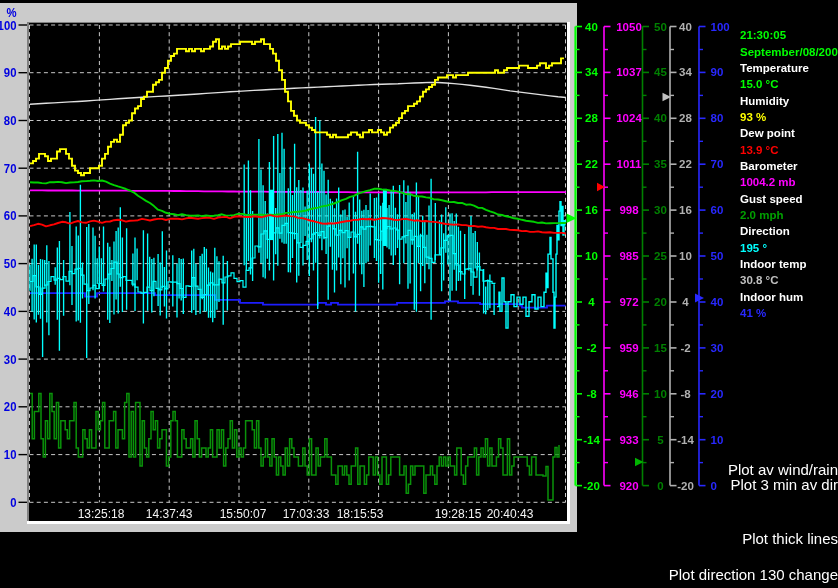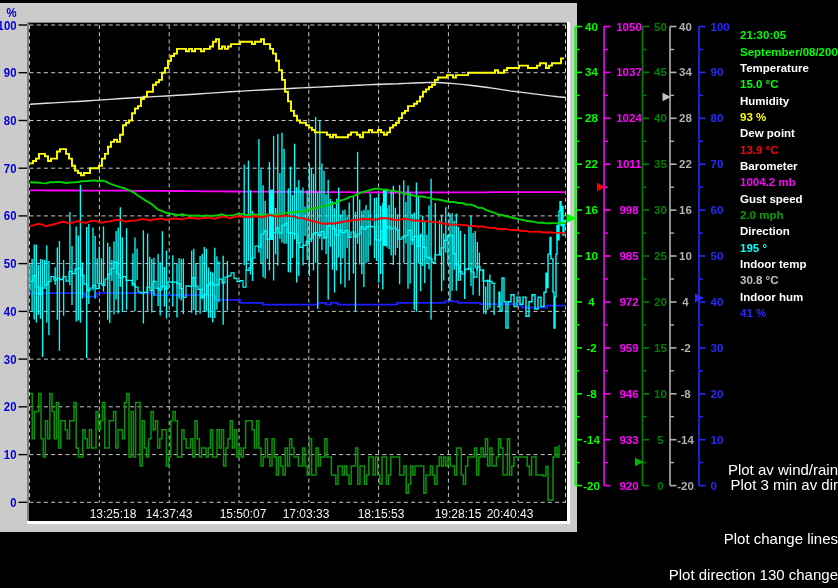--- a/index.html
+++ b/index.html
@@ -252,25 +252,25 @@
 <div class="yl" style="top:66.2px">90</div>
 <div class="yl" style="top:114.0px">80</div>
 <div class="yl" style="top:161.7px">70</div>
 <div class="yl" style="top:209.4px">60</div>
 <div class="yl" style="top:257.1px">50</div>
 <div class="yl" style="top:304.9px">40</div>
 <div class="yl" style="top:352.6px">30</div>
 <div class="yl" style="top:400.3px">20</div>
 <div class="yl" style="top:448.1px">10</div>
 <div class="yl" style="top:495.8px">0</div>
-<div class="tl" style="left:78px">13:25:18</div>
+<div class="tl" style="left:66px">13:25:18</div>
 <div class="tl" style="left:134.2px">14:37:43</div>
 <div class="tl" style="left:208px">15:50:07</div>
 <div class="tl" style="left:271px">17:03:33</div>
-<div class="tl" style="left:346px">18:15:53</div>
+<div class="tl" style="left:325px">18:15:53</div>
 <div class="tl" style="left:423px">19:28:15</div>
 <div class="tl" style="left:475px">20:40:43</div>
 <div id="panel">
 <div style="color:#00ff00">21:30:05</div>
 <div style="color:#00ff00">September/08/2009</div>
 <div style="color:#ffffff">Temperature</div>
 <div style="color:#00ff00">15.0 °C</div>
 <div style="color:#ffffff">Humidity</div>
 <div style="color:#ffff00">93 %</div>
 <div style="color:#ffffff">Dew point</div>
@@ -281,14 +281,14 @@
 <div style="color:#00a000">2.0 mph</div>
 <div style="color:#ffffff">Direction</div>
 <div style="color:#00ffff">195 °</div>
 <div style="color:#ffffff">Indoor temp</div>
 <div style="color:#c0c0c0">30.8 °C</div>
 <div style="color:#ffffff">Indoor hum</div>
 <div style="color:#2828ff">41 %</div>
 </div>
 <div class="br" style="top:461px">Plot av wind/rain</div>
 <div class="br" style="top:475.6px">Plot 3 min av dir</div>
-<div class="br" style="top:530px">Plot change lines</div>
+<div class="br" style="top:530px">Plot thick lines</div>
 <div class="br" style="top:566.2px">Plot direction 130 change</div>
 
 </body></html>

